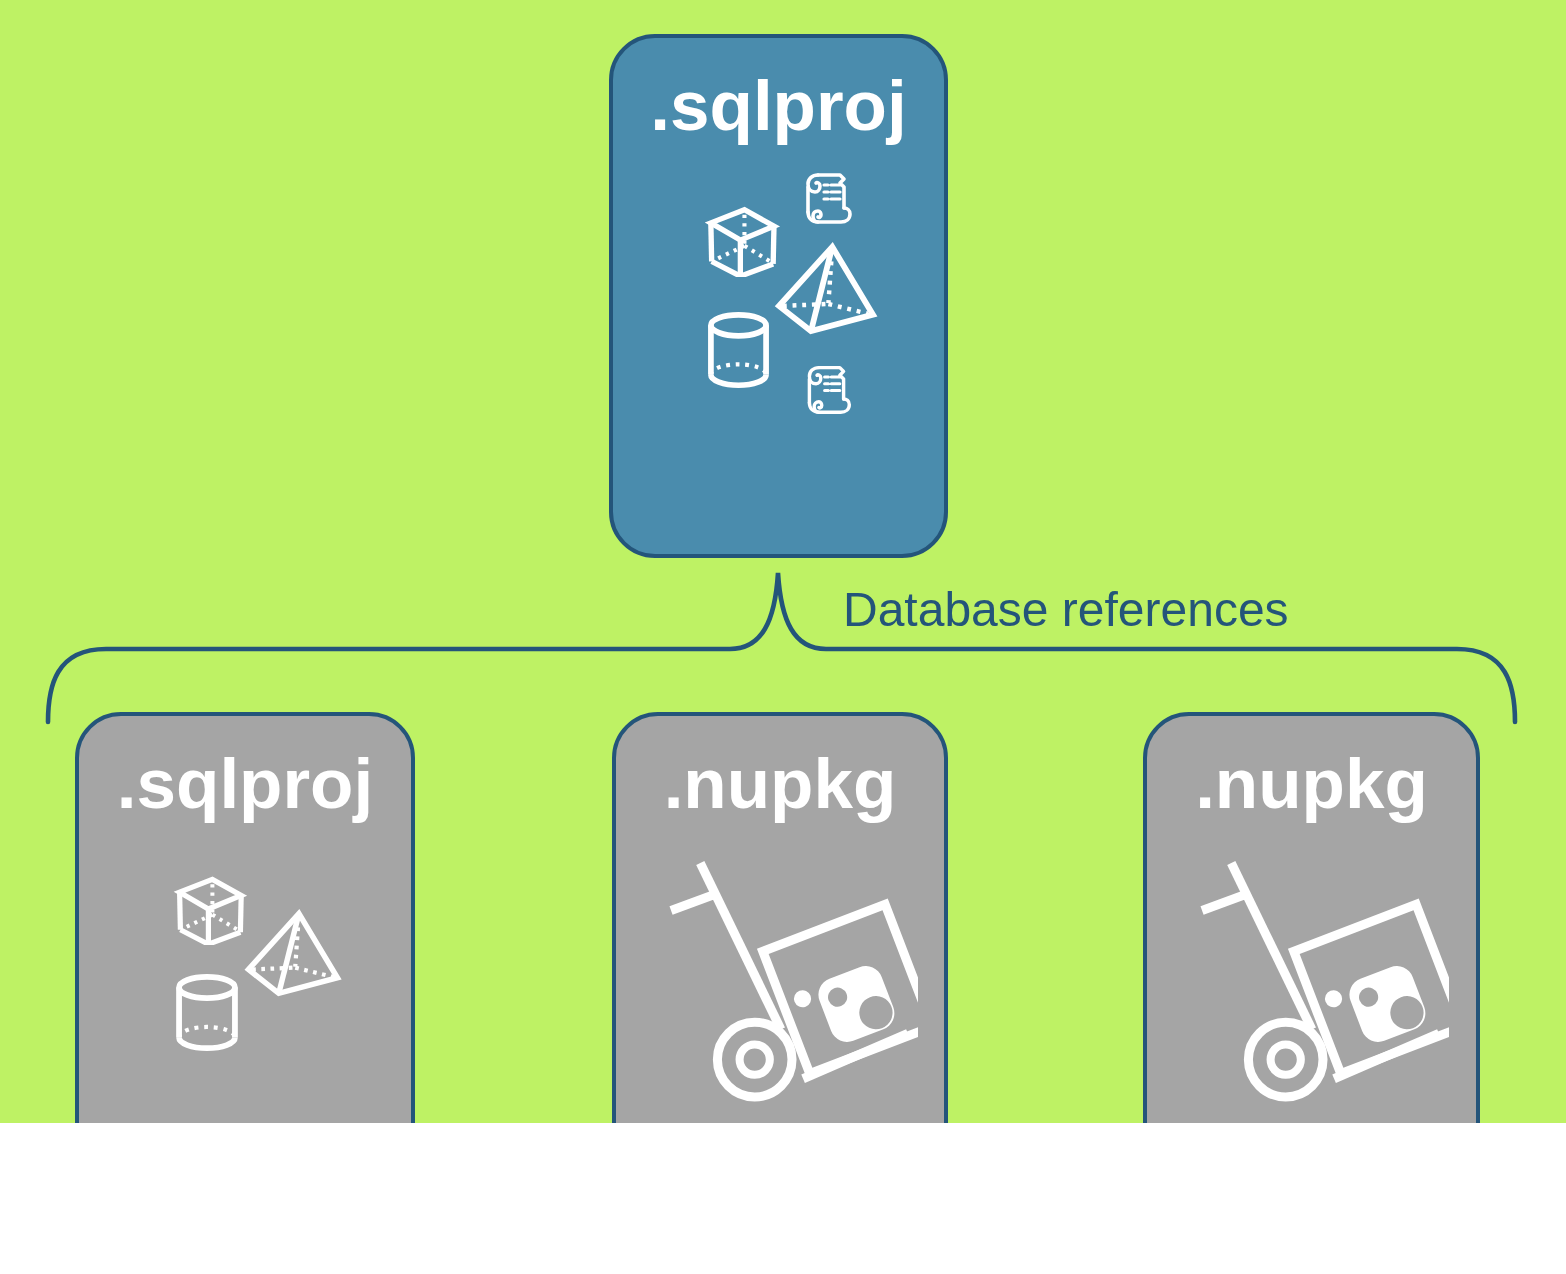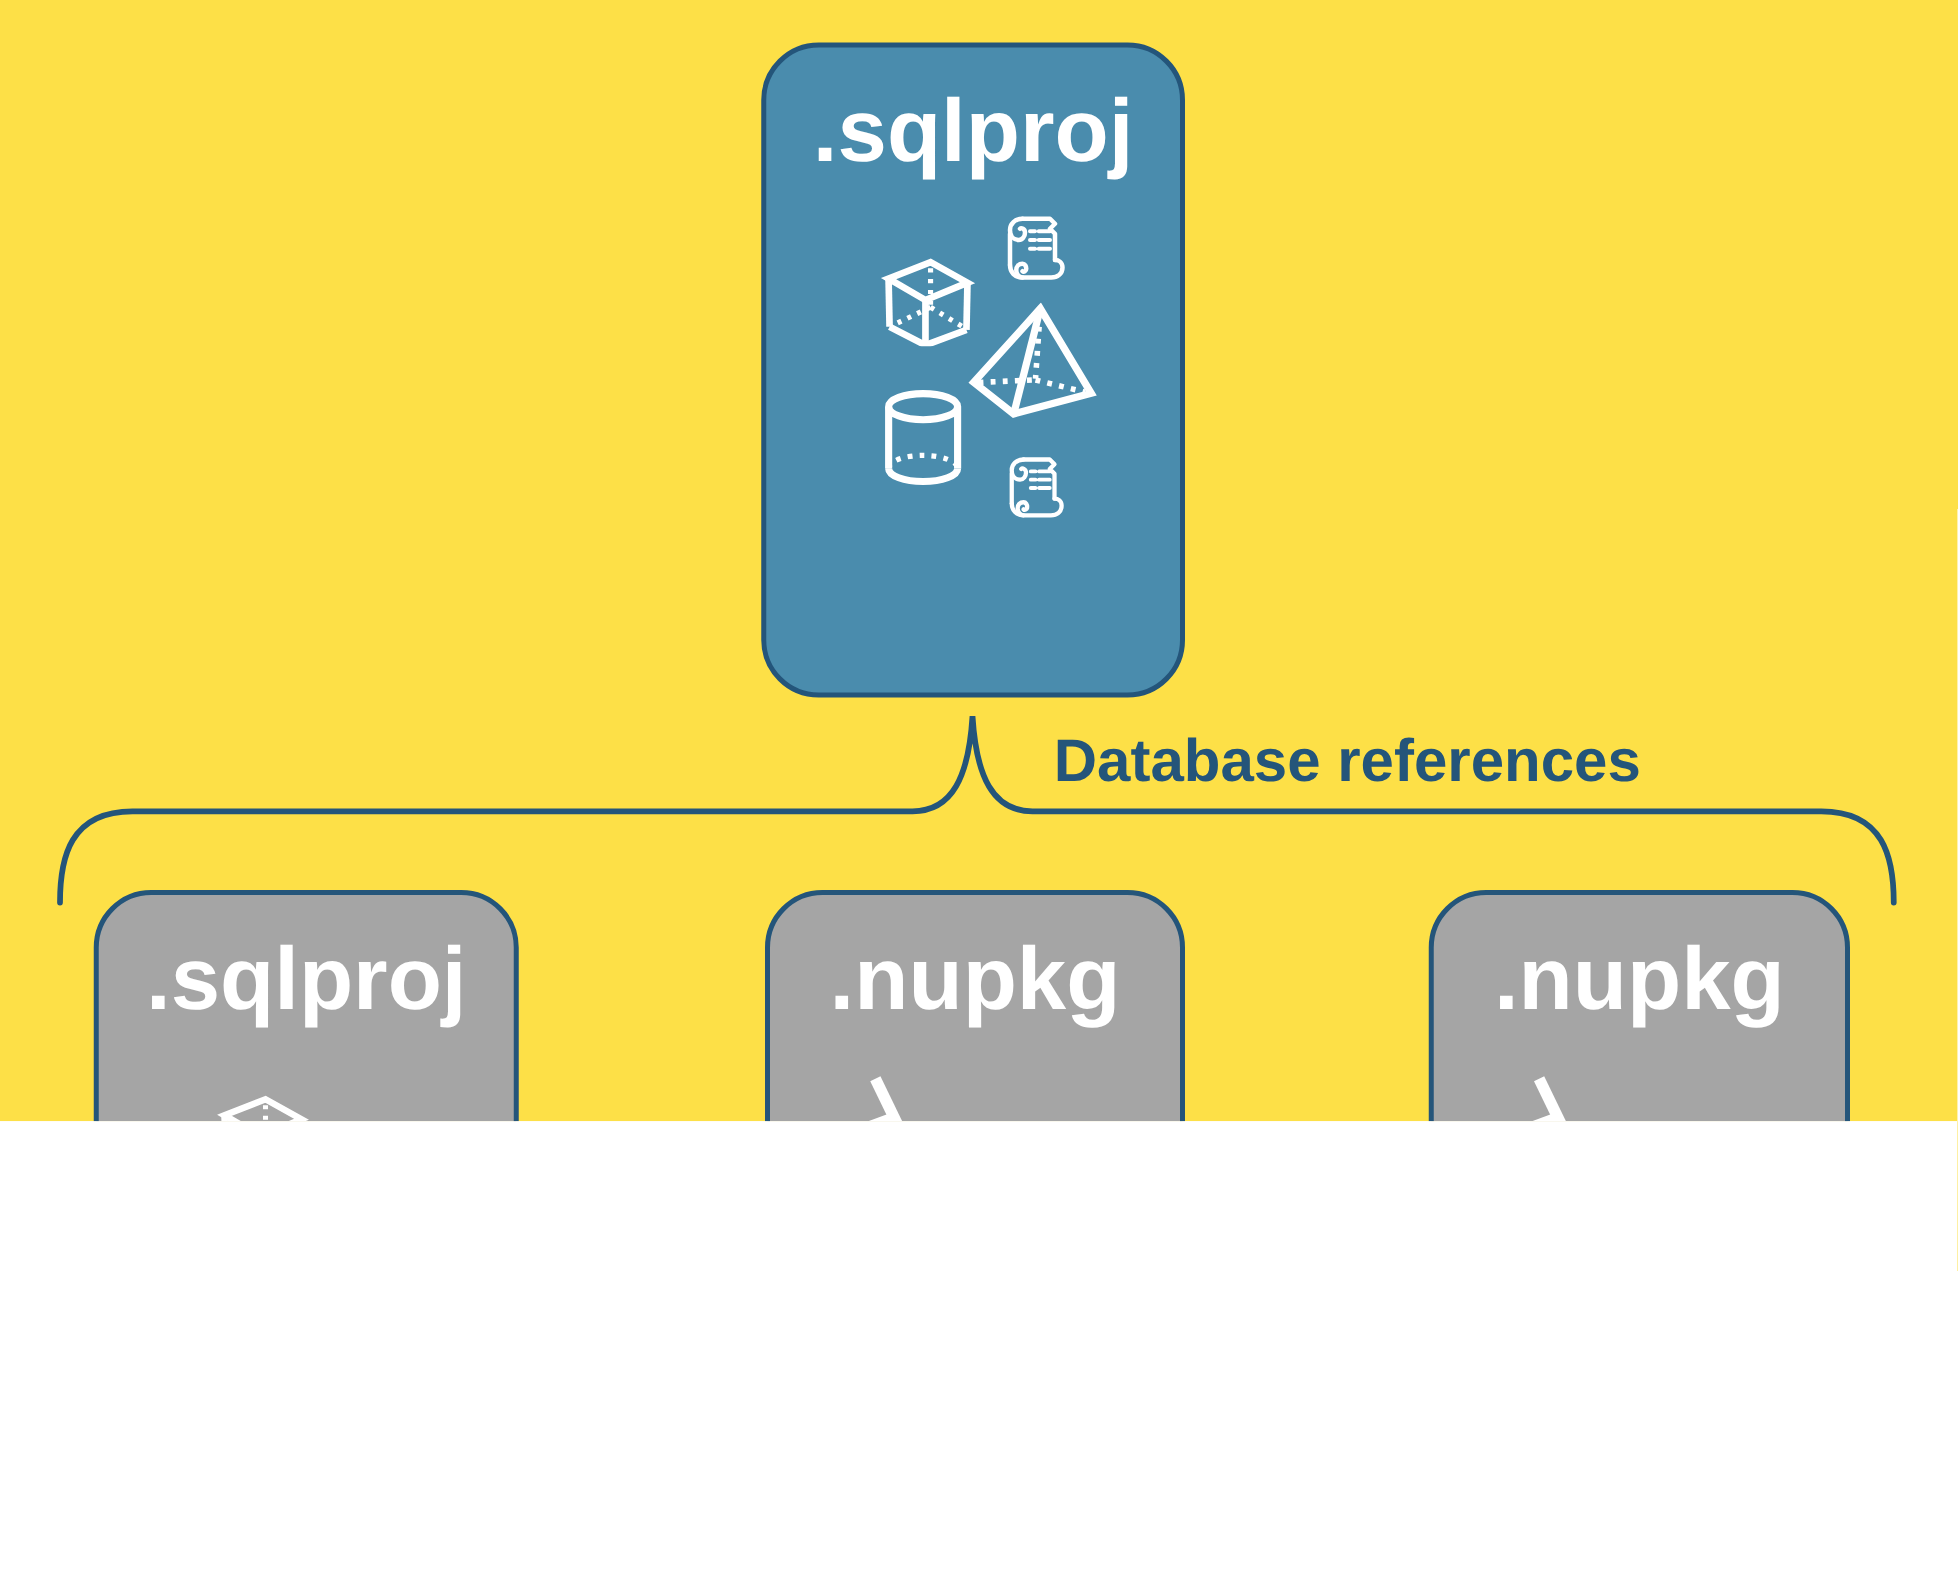--- a/index.html
+++ b/index.html
@@ -1,35 +1,35 @@
 <!DOCTYPE html>
 <html><head>
 <meta charset="utf-8">
 <style>
   html,body { margin:0; padding:0; background:#ffffff; }
   .canvas {
-    position:relative; width:1566px; height:897px; background:#fde047;
+    position:relative; width:1566px; height:1123px; background:#bef264;
     font-family:"Liberation Sans", sans-serif; overflow:hidden;
   }
   .node {
     position:absolute; box-sizing:border-box;
     border:4px solid #24557A; border-radius:46px;
   }
   .node.blue { background:#4A8CAD; }
   .node.gray { background:#A5A5A5; }
   .node-label {
     position:absolute; top:32px; left:0; right:0; text-align:center;
     color:#ffffff; font-weight:700; font-size:71px; line-height:1.0;
     letter-spacing:0px; white-space:nowrap;
   }
   .ic { position:absolute; overflow:visible; }
   .brace { position:absolute; left:0; top:0; width:1566px; height:1274px; pointer-events:none; }
   .brace-label {
     position:absolute; left:843px; top:584px;
-    color:#24557A; font-weight:700; font-size:48px; line-height:1.1; white-space:nowrap;
+    color:#24557A; font-weight:400; font-size:48px; line-height:1.1; white-space:nowrap;
   }
   
 </style>
 </head>
 <body>
 
 <div class="canvas">
 
   <svg width="0" height="0" style="position:absolute" aria-hidden="true">
     <defs>

